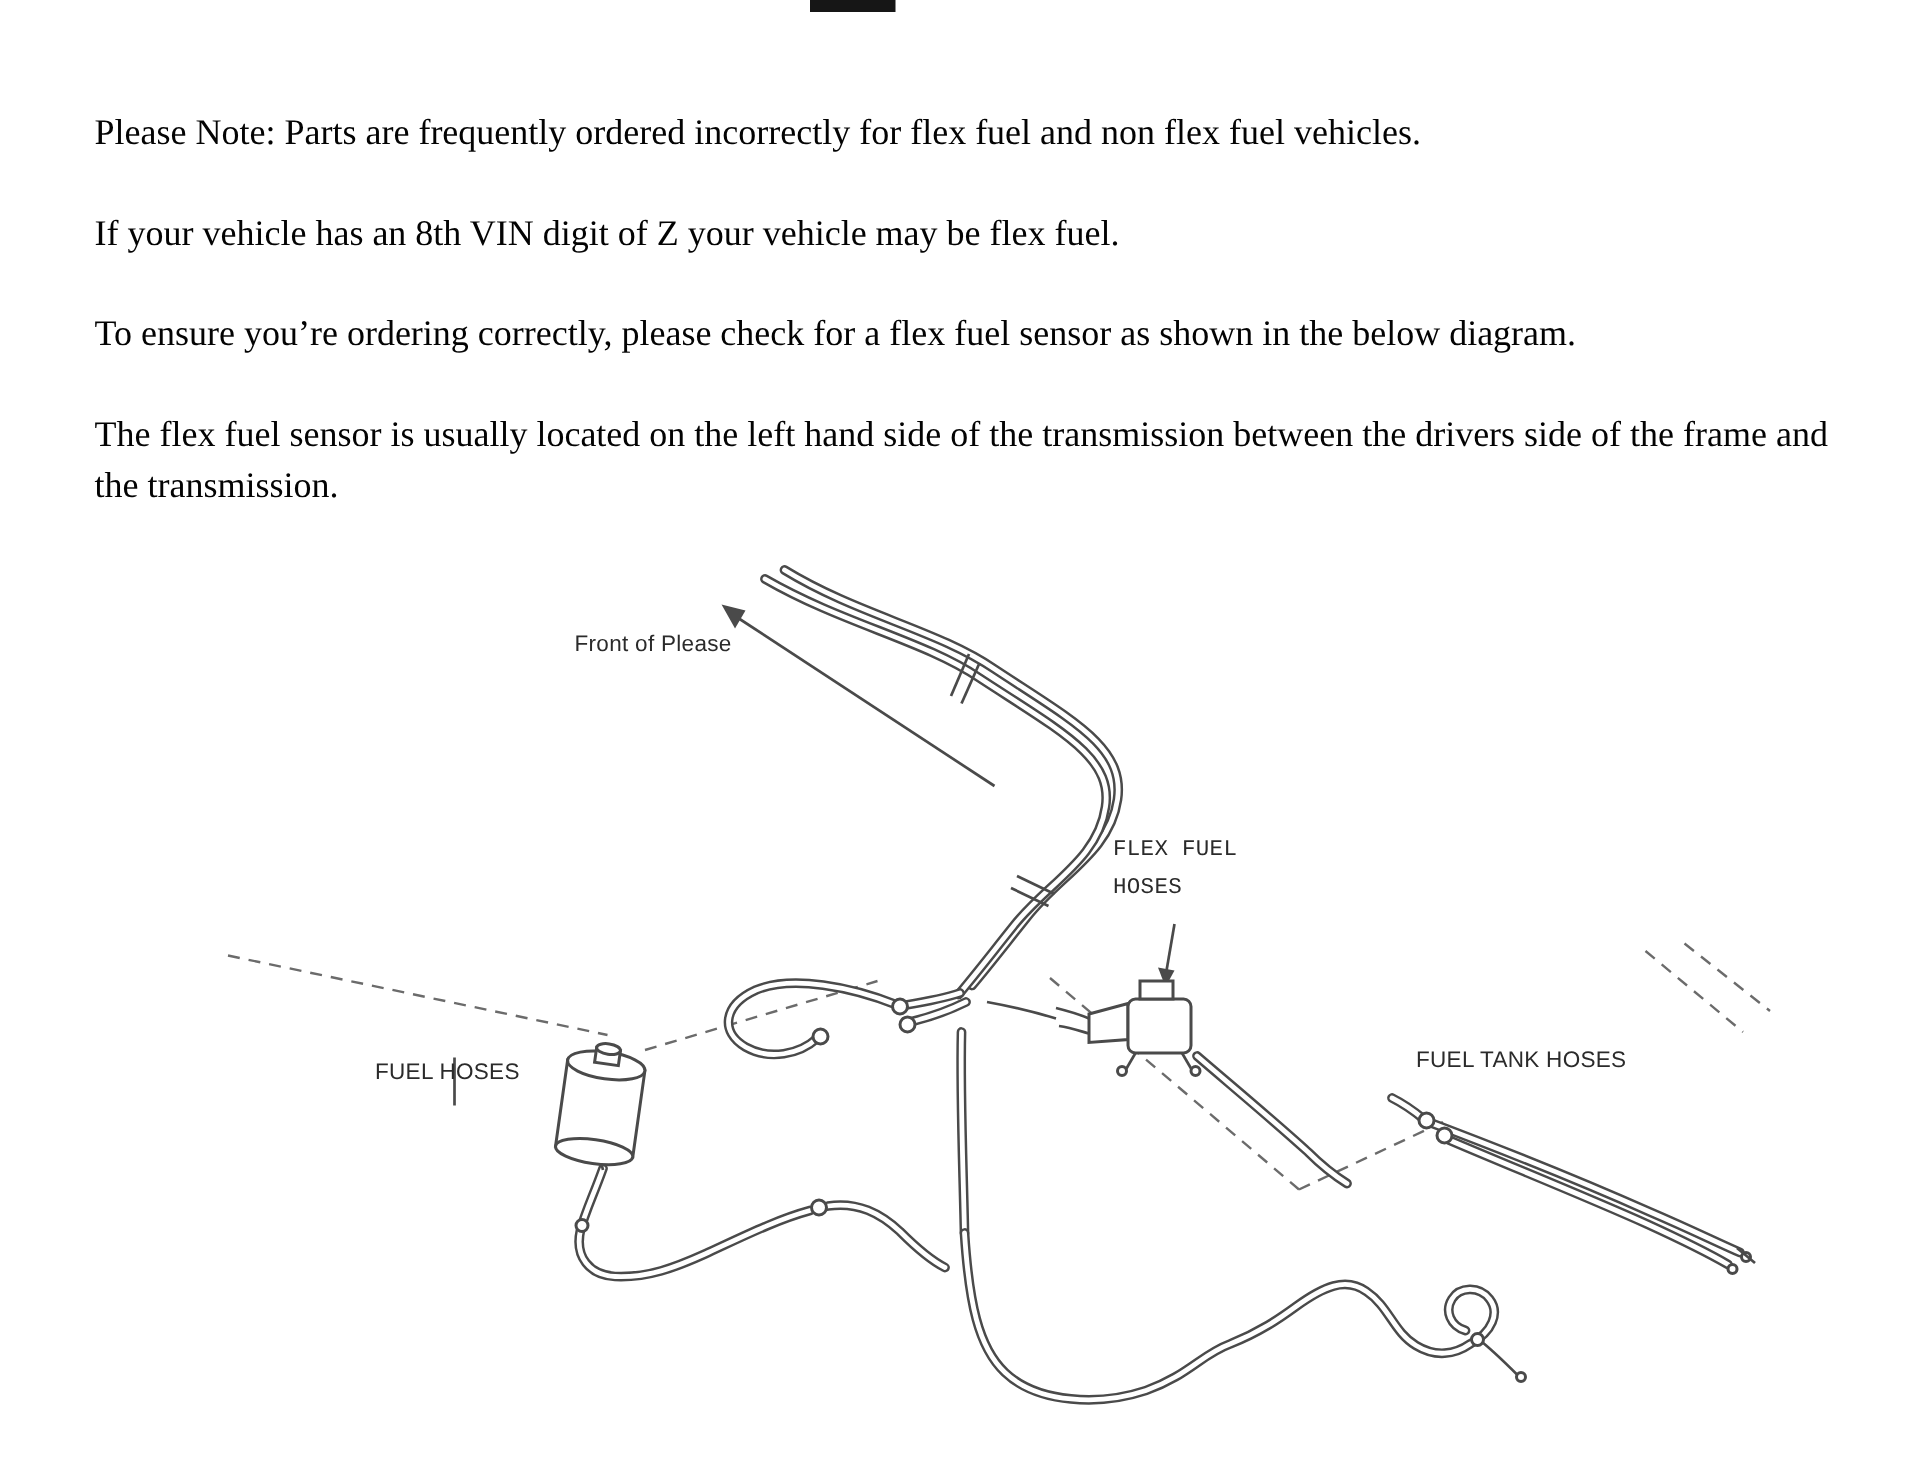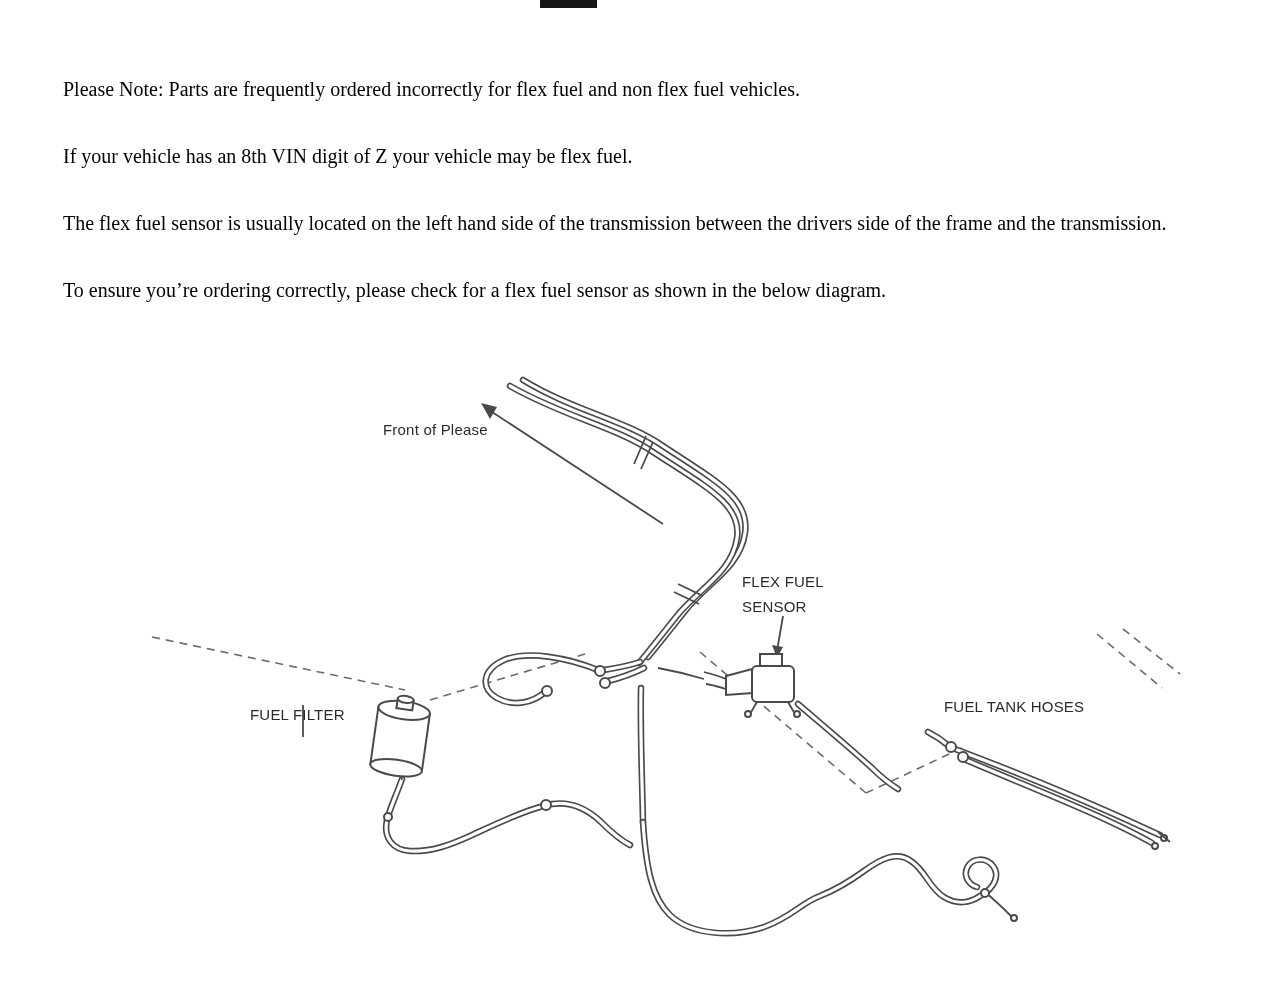--- a/index.html
+++ b/index.html
@@ -21,42 +21,42 @@
   }
   .notes {
     position: absolute;
     left: 63px;
     top: 72px;
     width: 1163px;
     color: #030303;
   }
   .notes p {
     margin: 0 0 33px 0;
-    font-size: 20px;
+    font-size: 24px;
     line-height: 34px;
     font-family: "Liberation Serif", serif;
   }
   .diagram {
     position: absolute;
     left: 0;
     top: 370px;
     width: 1280px;
     height: 619px;
   }
   .diagram svg { position: absolute; left: 0; top: 0; }
   .lbl {
     position: absolute;
     font-family: "Liberation Sans", sans-serif;
     font-size: 15px;
     color: #2b2b2b;
     letter-spacing: 0.2px;
     white-space: nowrap;
   }
   .lbl-front { left: 383px; top: 51px; }
-  .lbl-ffs   { left: 742px; top: 199px; line-height: 25px; }
+  .lbl-ffs   { left: 742px; top: 184px; line-height: 25px; font-family: Liberation Mono, monospace; }
   .lbl-fth   { left: 944px; top: 328px; }
   .lbl-ff    { left: 250px; top: 336px; }
 
   
   .t-out { fill: none; stroke: var(--line-color, #4a4a4a); stroke-width: 6.5; stroke-linecap: round; }
   .t-in  { fill: none; stroke: #ffffff; stroke-width: 3.2; stroke-linecap: round; }
   .thin  { fill: none; stroke: var(--line-color, #4a4a4a); stroke-width: 1.8; }
   .dash  { fill: none; stroke: #6b6b6b; stroke-width: 1.6; stroke-dasharray: 8 6; }
   .fitting { fill: #ffffff; stroke: var(--line-color, #4a4a4a); stroke-width: 2; }
   .part    { fill: #ffffff; stroke: var(--line-color, #4a4a4a); stroke-width: 2; }
@@ -65,22 +65,22 @@
 </head>
 <body style="background: rgb(255, 255, 255);">
 
 <div class="page">
 
   <div class="top-crop" style="background: rgb(22, 22, 22);"></div>
 
   <div class="notes">
     <p>Please Note: Parts are frequently ordered incorrectly for flex fuel and non flex fuel vehicles.</p>
     <p>If your vehicle has an 8th VIN digit of Z your vehicle may be flex fuel.</p>
+    <p>To ensure you’re ordering correctly, please check for a flex fuel sensor as shown in the below diagram.</p>
     <p>The flex fuel sensor is usually located on the left hand side of the transmission between the drivers side of the frame and the transmission.</p>
-    <p>To ensure you’re ordering correctly, please check for a flex fuel sensor as shown in the below diagram.</p>
   </div>
 
   <div class="diagram">
 
     <svg width="1280" height="619" viewBox="0 370 1280 619">
       <defs>
         <path id="p-harness1" d="M510,386 C562,416 616,427 653,452 C708,488 742,505 737,538 C732,573 698,589 676,617 C660,637 650,650 639,663"></path>
         <path id="p-harness2" d="M523,380 C572,410 625,420 663,446 C716,481 750,498 745,533 C740,568 707,583 685,611 C669,631 659,644 648,657"></path>
         <path id="p-junc1" d="M640,662 C628,666 616,668 604,670"></path>
         <path id="p-junc2" d="M644,668 C632,674 620,678 608,681"></path>
@@ -197,19 +197,19 @@
         <circle class="fitting" cx="963" cy="757" r="5"></circle>
         <circle class="fitting" cx="1164" cy="838" r="3"></circle>
         <circle class="fitting" cx="1155" cy="846" r="3"></circle>
         <path class="thin" d="M1158,832 L1170,842"></path>
       </g>
     </svg>
 
     <div class="lbl lbl-front" style="color: rgb(43, 43, 43);">Front of Please</div>
     <div class="lbl lbl-ffs" style="color: rgb(43, 43, 43);">
       <div>FLEX FUEL</div>
-      <div>SENSOR</div>
+      <div>HOSES</div>
     </div>
     <div class="lbl lbl-fth" style="color: rgb(43, 43, 43);">FUEL TANK HOSES</div>
-    <div class="lbl lbl-ff" style="color: rgb(43, 43, 43);">FUEL FILTER</div>
+    <div class="lbl lbl-ff" style="color: rgb(43, 43, 43);">FUEL HOSES</div>
 
   </div>
 </div>
 
 </body></html>

